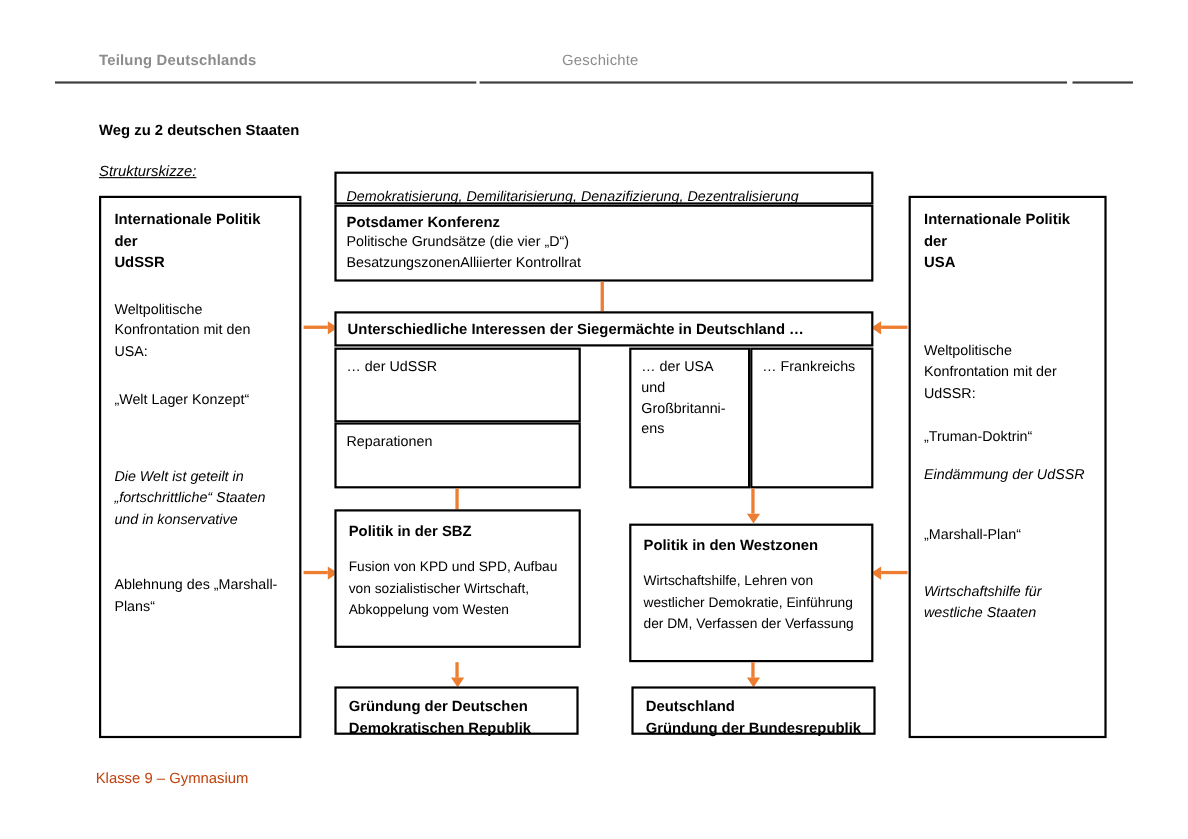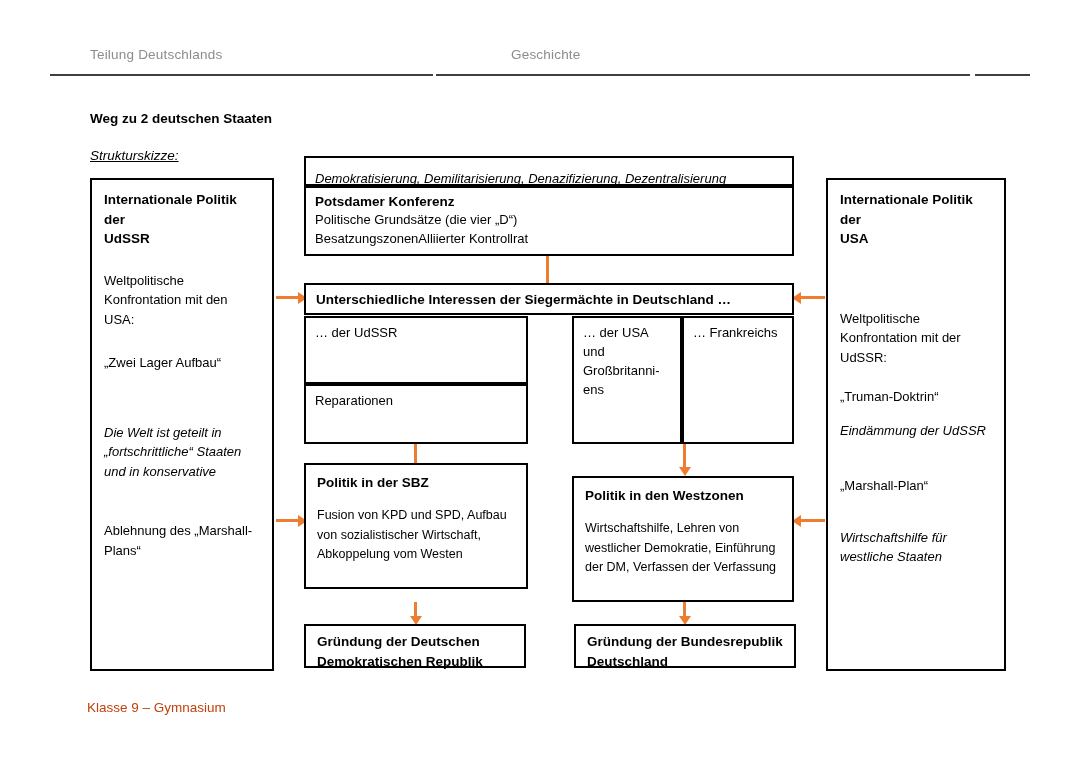--- a/index.html
+++ b/index.html
@@ -21,21 +21,21 @@
   }
 
   
   .hdr-text {
     position: absolute;
     font-size: 13.5px;
     color: #8c8c8c;
     letter-spacing: .2px;
     white-space: nowrap;
   }
-  #hdr-left  { left: 90px;  top: 47px; }
+  #hdr-left  { left: 90px;  top: 47px; font-weight: bold; }
   #hdr-mid   { left: 511px; top: 47px; }
 
   .hdr-rule {
     position: absolute;
     top: 74px;
     height: 2px;
     background: #3f3f3f;
   }
   #rule-a { left: 50px;  width: 383px; }
   #rule-b { left: 436px; width: 534px; }
@@ -158,21 +158,21 @@
     <span class="head down"></span>
   </div>
 
   <div class="box" style="left:90px; top:178px; width:184px; height:493px;">
     <div style="padding:10px 12px;">
       <div class="ttl" style="line-height:1.45;">Internationale Politik der</div>
       <div class="ttl" style="line-height:1.45;">UdSSR</div>
       <div style="height:22px;"></div>
       <div style="line-height:1.5;">Weltpolitische Konfrontation mit den USA:</div>
       <div style="height:24px;"></div>
-      <div style="line-height:1.5;">„Zwei Lager Aufbau“</div>
+      <div style="line-height:1.5;">„Welt Lager Konzept“</div>
       <div style="height:50px;"></div>
       <div class="it" style="line-height:1.5;">Die Welt ist geteilt in „fortschrittliche“ Staaten und in konservative</div>
       <div style="height:40px;"></div>
       <div style="line-height:1.5;">Ablehnung des „Marshall-Plans“</div>
     </div>
   </div>
 
   <div class="arrow h" style="left:276px; top:296px; width:22px;">
     <span class="head right"></span>
   </div>
@@ -256,20 +256,20 @@
 
   <div class="box" style="left:304px; top:624px; width:222px; height:44px;">
     <div style="padding:6px 11px;">
       <div class="ttl" style="line-height:1.45;">Gründung der Deutschen</div>
       <div class="ttl" style="line-height:1.45;">Demokratischen Republik</div>
     </div>
   </div>
 
   <div class="box" style="left:574px; top:624px; width:222px; height:44px;">
     <div style="padding:6px 11px;">
+      <div class="ttl" style="line-height:1.45;">Deutschland</div>
       <div class="ttl" style="line-height:1.45;">Gründung der Bundesrepublik</div>
-      <div class="ttl" style="line-height:1.45;">Deutschland</div>
     </div>
   </div>
 
   <div id="footer">Klasse 9 – Gymnasium</div>
 
 </div>
 
 </body></html>

